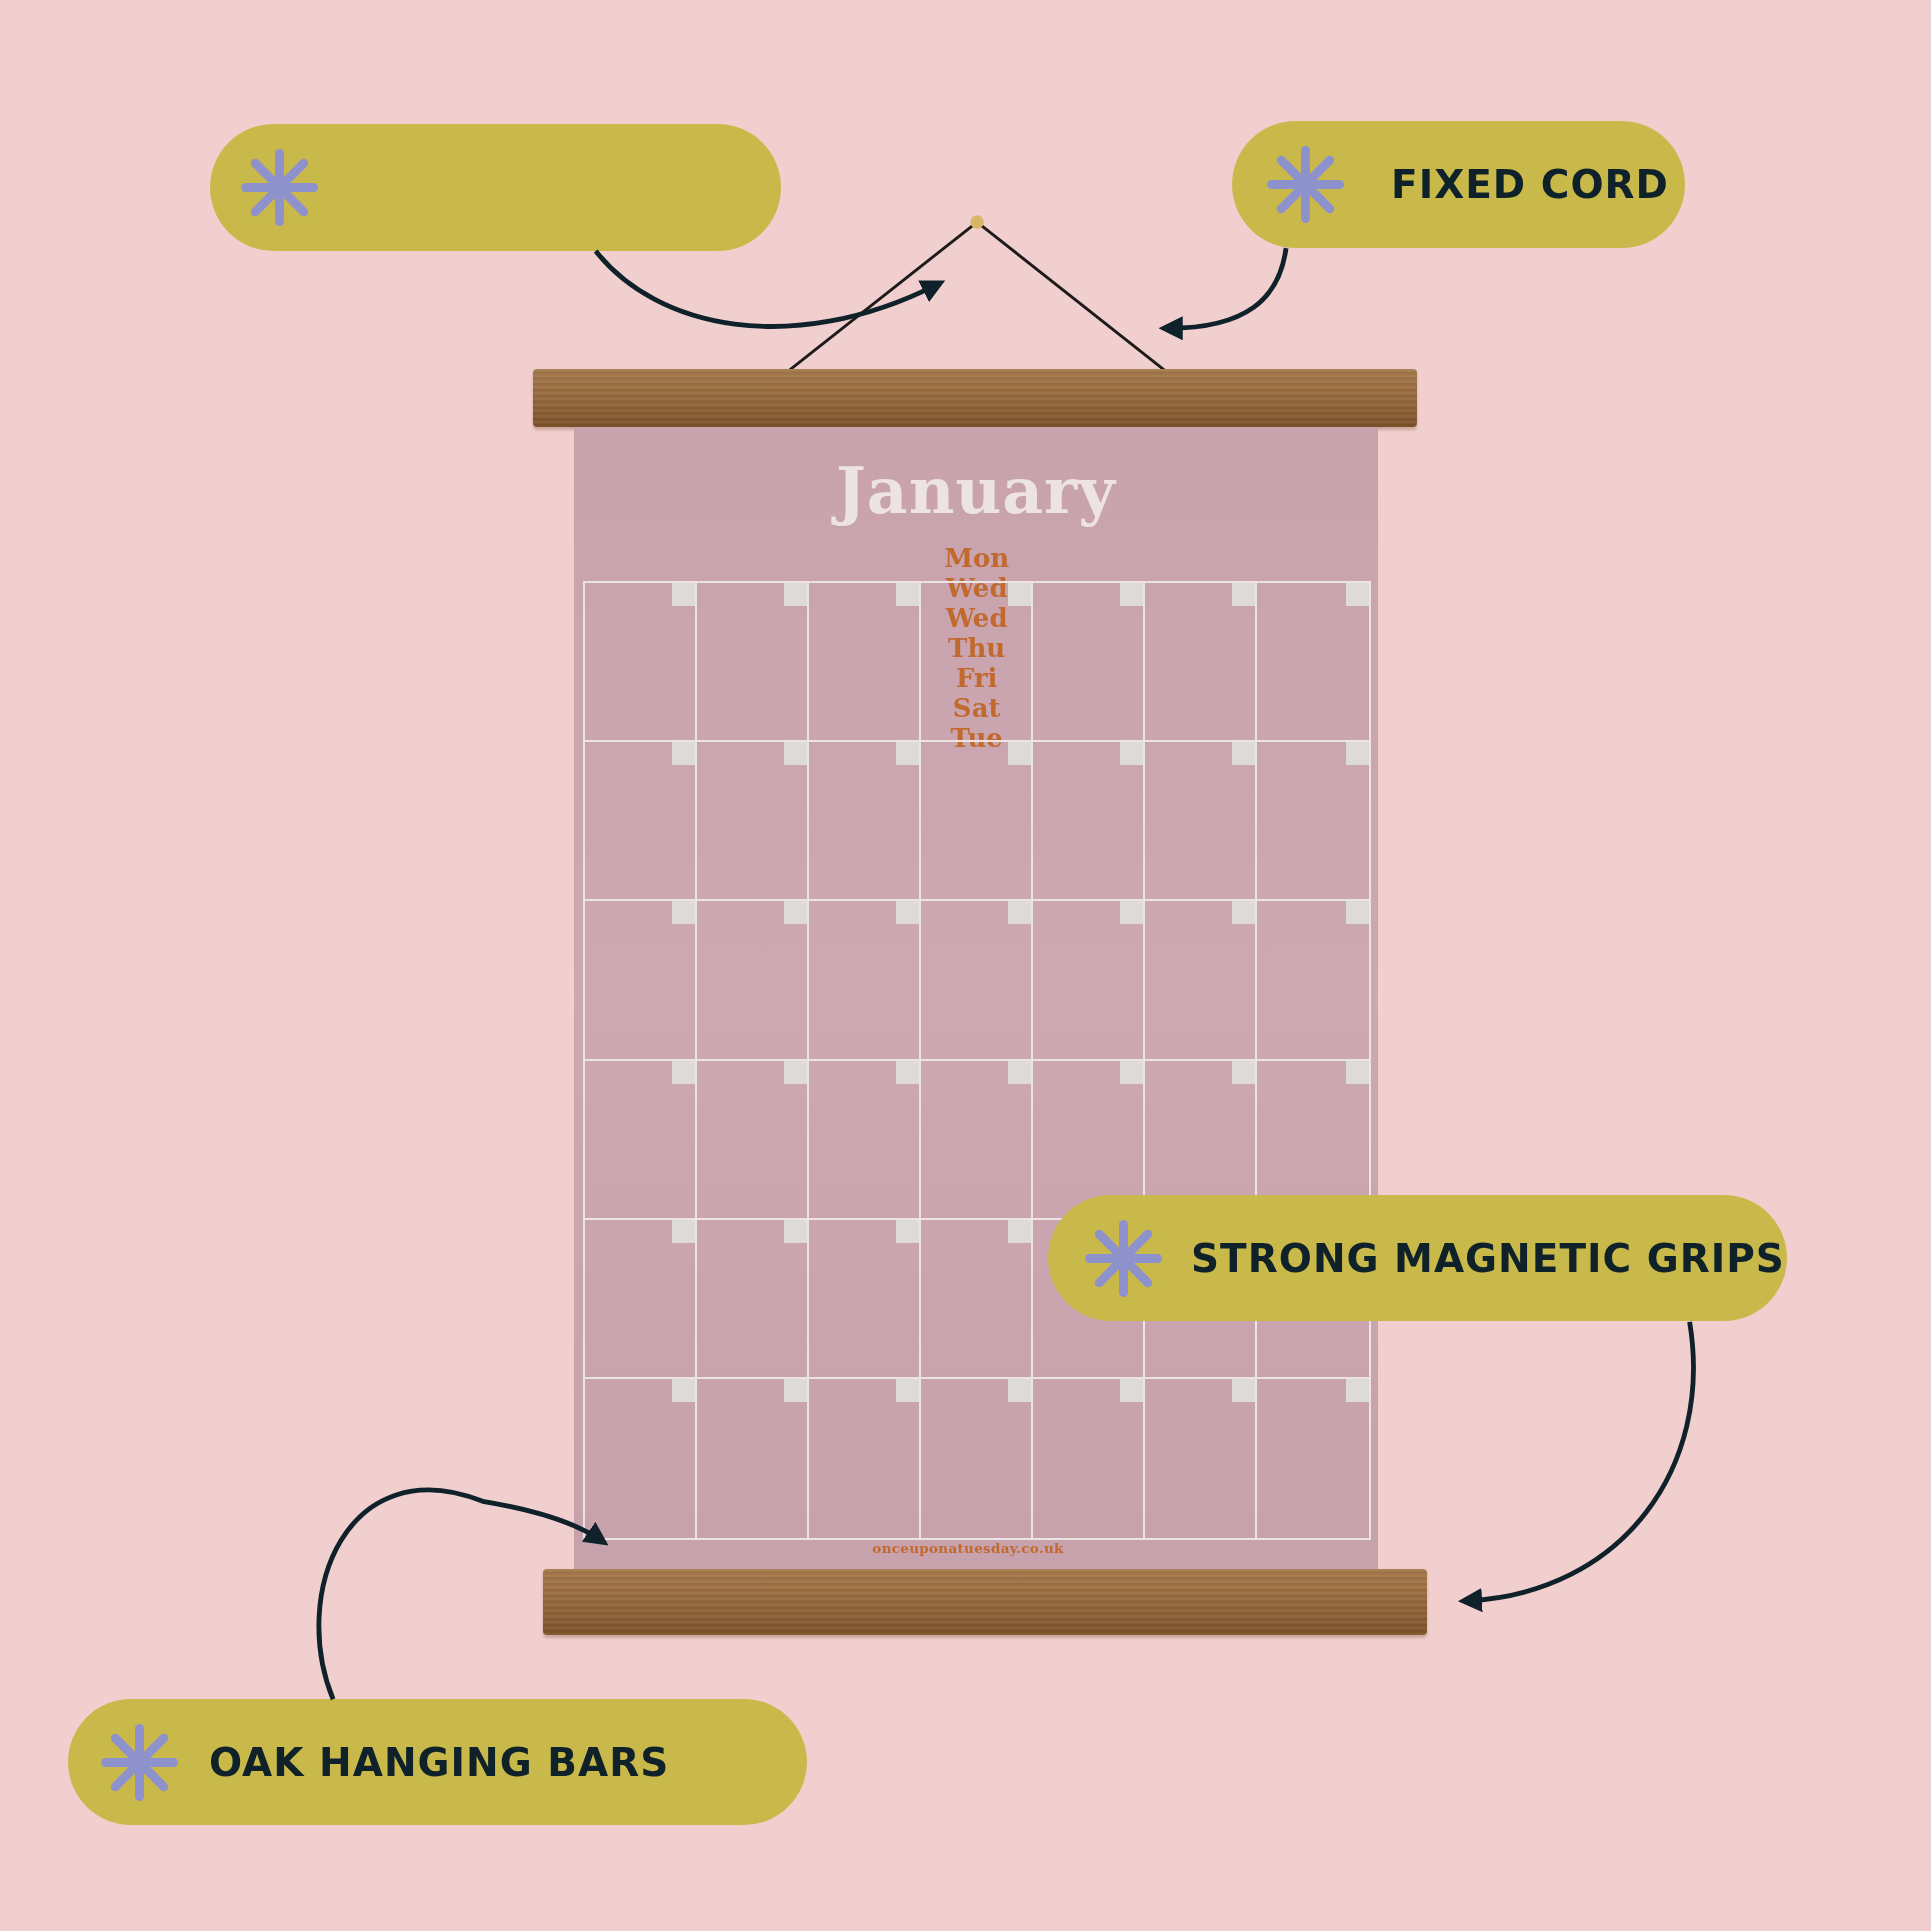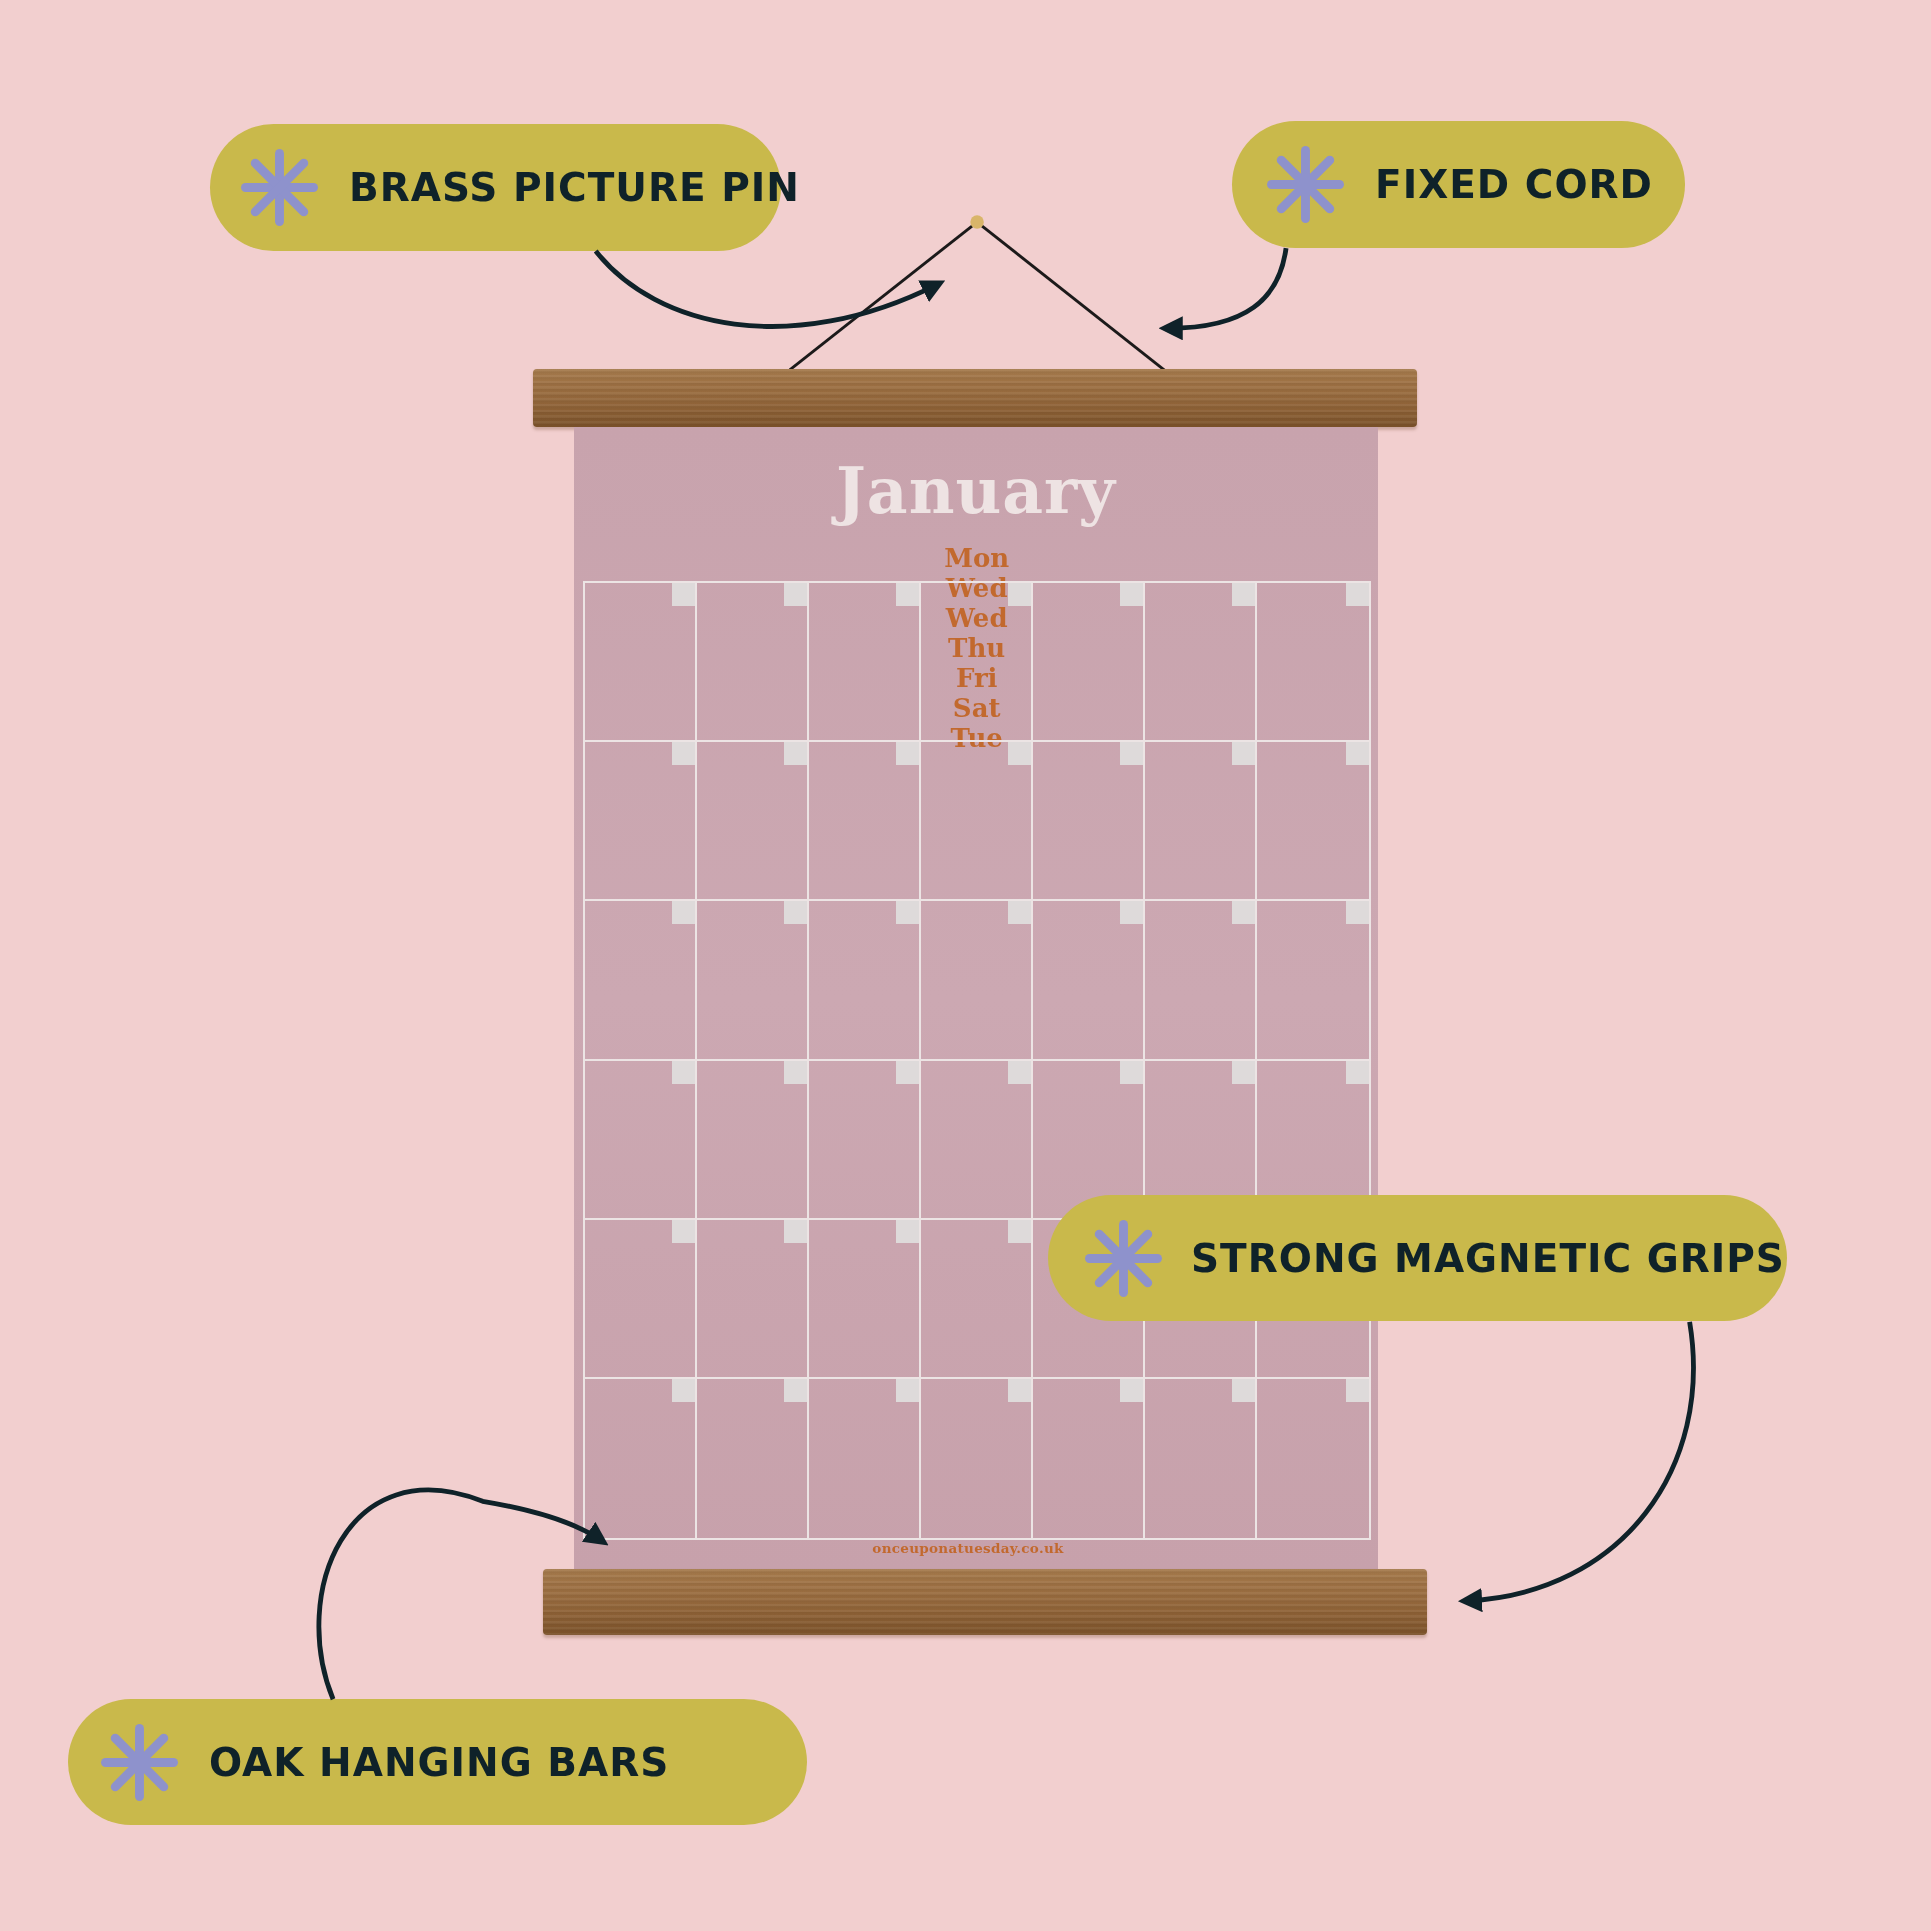--- a/index.html
+++ b/index.html
@@ -220,33 +220,32 @@
 
 <div class="pill" style="left:210px; top:124px; width:571px; height:127px; padding-left:29px;">
   <svg class="star" viewBox="-50 -50 100 100">
       <g stroke="#8e92cc" stroke-width="11" stroke-linecap="round">
         <line x1="0" y1="-42" x2="0" y2="42"></line>
         <line x1="-42" y1="0" x2="42" y2="0"></line>
         <line x1="-30" y1="-30" x2="30" y2="30"></line>
         <line x1="30" y1="-30" x2="-30" y2="30"></line>
       </g>
     </svg>
-  <span class="label" style="margin-left:29px;">BRASS PICTURE PIN</span>
 </div>
 
 <div class="pill" style="left:1232px; top:121px; width:453px; height:127px; padding-left:33px;">
   <svg class="star" viewBox="-50 -50 100 100">
       <g stroke="#8e92cc" stroke-width="11" stroke-linecap="round">
         <line x1="0" y1="-42" x2="0" y2="42"></line>
         <line x1="-42" y1="0" x2="42" y2="0"></line>
         <line x1="-30" y1="-30" x2="30" y2="30"></line>
         <line x1="30" y1="-30" x2="-30" y2="30"></line>
       </g>
     </svg>
-  <span class="label" style="margin-left:29px;">FIXED CORD</span>
+  <span class="label" style="margin-left:45px;">FIXED CORD</span>
 </div>
 
 <div class="pill" style="left:1048px; top:1195px; width:739px; height:126px; padding-left:35px;">
   <svg class="star" viewBox="-50 -50 100 100">
       <g stroke="#8e92cc" stroke-width="11" stroke-linecap="round">
         <line x1="0" y1="-42" x2="0" y2="42"></line>
         <line x1="-42" y1="0" x2="42" y2="0"></line>
         <line x1="-30" y1="-30" x2="30" y2="30"></line>
         <line x1="30" y1="-30" x2="-30" y2="30"></line>
       </g>

